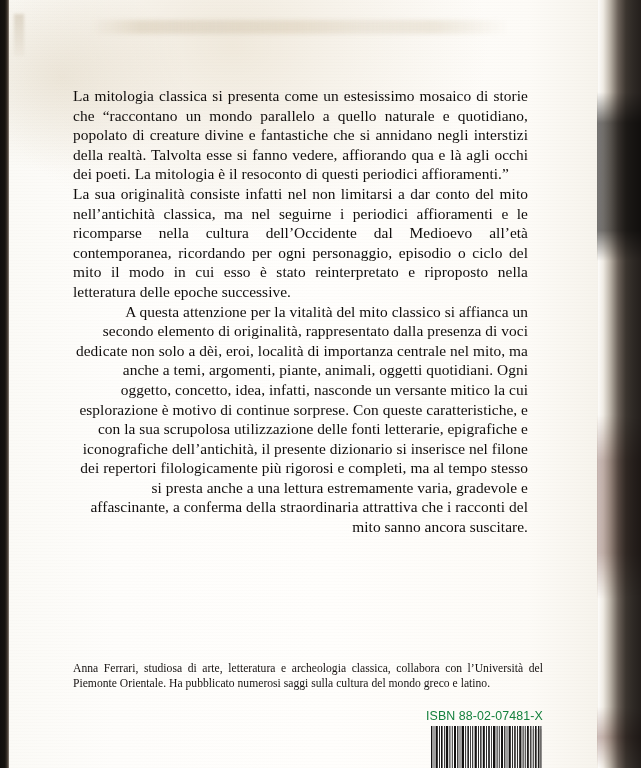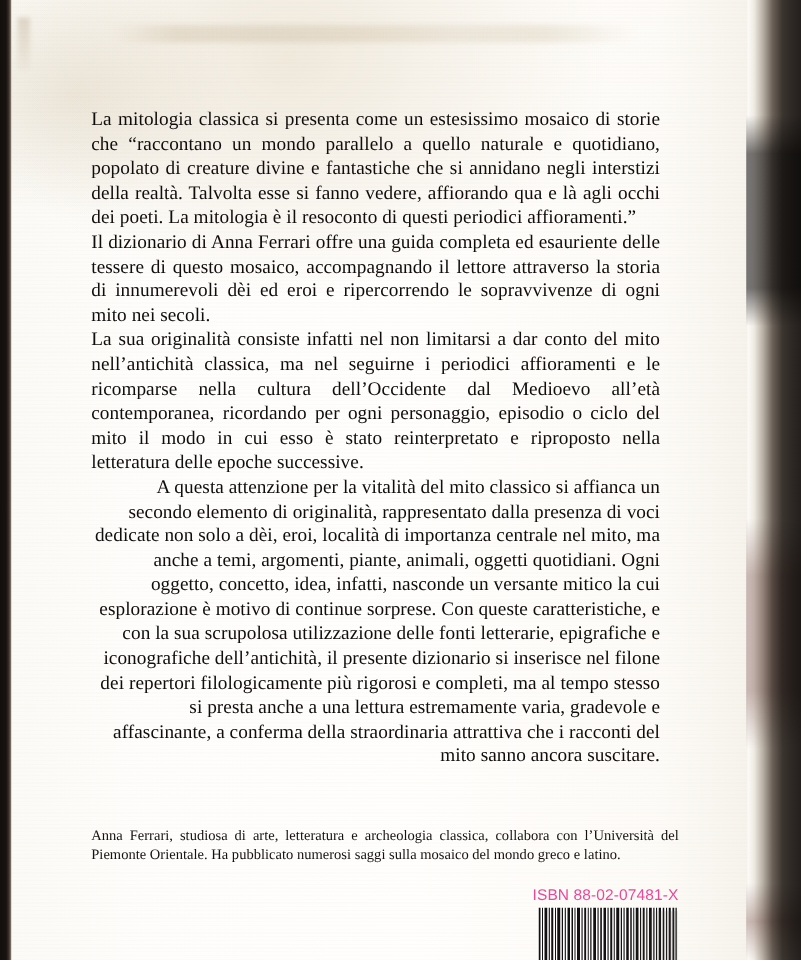--- a/index.html
+++ b/index.html
@@ -144,21 +144,21 @@
   .isbn-block {
     position: absolute;
     left: 421px;
     top: 709px;
     width: 140px;
   }
   .isbn-text {
     font-family: "Liberation Sans", "DejaVu Sans", sans-serif;
     font-size: 12.4px;
     letter-spacing: 0.1px;
-    color: #ec4899;
+    color: #15803d;
     white-space: nowrap;
     margin-left: 5px;
   }
   .barcode {
     margin-top: 3px;
     margin-left: 9px;
     width: 112px;
     height: 42px;
     display: block;
   }
@@ -182,27 +182,26 @@
 
 <div class="page">
 
   <div class="paper"></div>
   <div class="paper-grain"></div>
   <div class="smudge-top"></div>
   <div class="smudge-left"></div>
 
   <div class="blurb">
     <p>La mitologia classica si presenta come un estesissimo mosaico di storie che “raccontano un mondo parallelo a quello naturale e quotidiano, popolato di creature divine e fantastiche che si annidano negli interstizi della realtà. Talvolta esse si fanno vedere, affiorando qua e là agli occhi dei poeti. La mitologia è il resoconto di questi periodici affioramenti.”</p>
-    <p>Il dizionario di Anna Ferrari offre una guida completa ed esauriente delle tessere di questo mosaico, accompagnando il lettore attraverso la storia di innumerevoli dèi ed eroi e ripercorrendo le sopravvivenze di ogni mito nei secoli.</p>
     <p>La sua originalità consiste infatti nel non limitarsi a dar conto del mito nell’antichità classica, ma nel seguirne i periodici affioramenti e le ricomparse nella cultura dell’Occidente dal Medioevo all’età contemporanea, ricordando per ogni personaggio, episodio o ciclo del mito il modo in cui esso è stato reinterpretato e riproposto nella letteratura delle epoche successive.</p>
     <p class="ragged-end">A questa attenzione per la vitalità del mito classico si affianca un secondo elemento di originalità, rappresentato dalla presenza di voci dedicate non solo a dèi, eroi, località di importanza centrale nel mito, ma anche a temi, argomenti, piante, animali, oggetti quotidiani. Ogni oggetto, concetto, idea, infatti, nasconde un versante mitico la cui esplorazione è motivo di continue sorprese. Con queste caratteristiche, e con la sua scrupolosa utilizzazione delle fonti letterarie, epigrafiche e iconografiche dell’antichità, il presente dizionario si inserisce nel filone dei repertori filologicamente più rigorosi e completi, ma al tempo stesso si presta anche a una lettura estremamente varia, gradevole e affascinante, a conferma della straordinaria attrattiva che i racconti del mito sanno ancora suscitare.</p>
   </div>
 
   <div class="bio">
-    <span class="author">Anna Ferrari</span><span>, studiosa di arte, letteratura e archeologia classica, collabora con l’Università del Piemonte Orientale. Ha pubblicato numerosi saggi sulla mosaico del mondo greco e latino.</span>
+    <span class="author">Anna Ferrari</span><span>, studiosa di arte, letteratura e archeologia classica, collabora con l’Università del Piemonte Orientale. Ha pubblicato numerosi saggi sulla cultura del mondo greco e latino.</span>
   </div>
 
   <div class="isbn-block">
     <div class="isbn-text">ISBN 88-02-07481-X</div>
     <div class="barcode-wrap">
       <svg class="barcode" viewBox="0 0 112 42" preserveAspectRatio="none" aria-hidden="true">
         <rect x="0" y="0" width="112" height="42" fill="#ffffff"></rect>
         <g fill="#131111">
           <rect x="1" y="0" width="1.4" height="42"></rect>
           <rect x="3.6" y="0" width="0.8" height="42"></rect>

